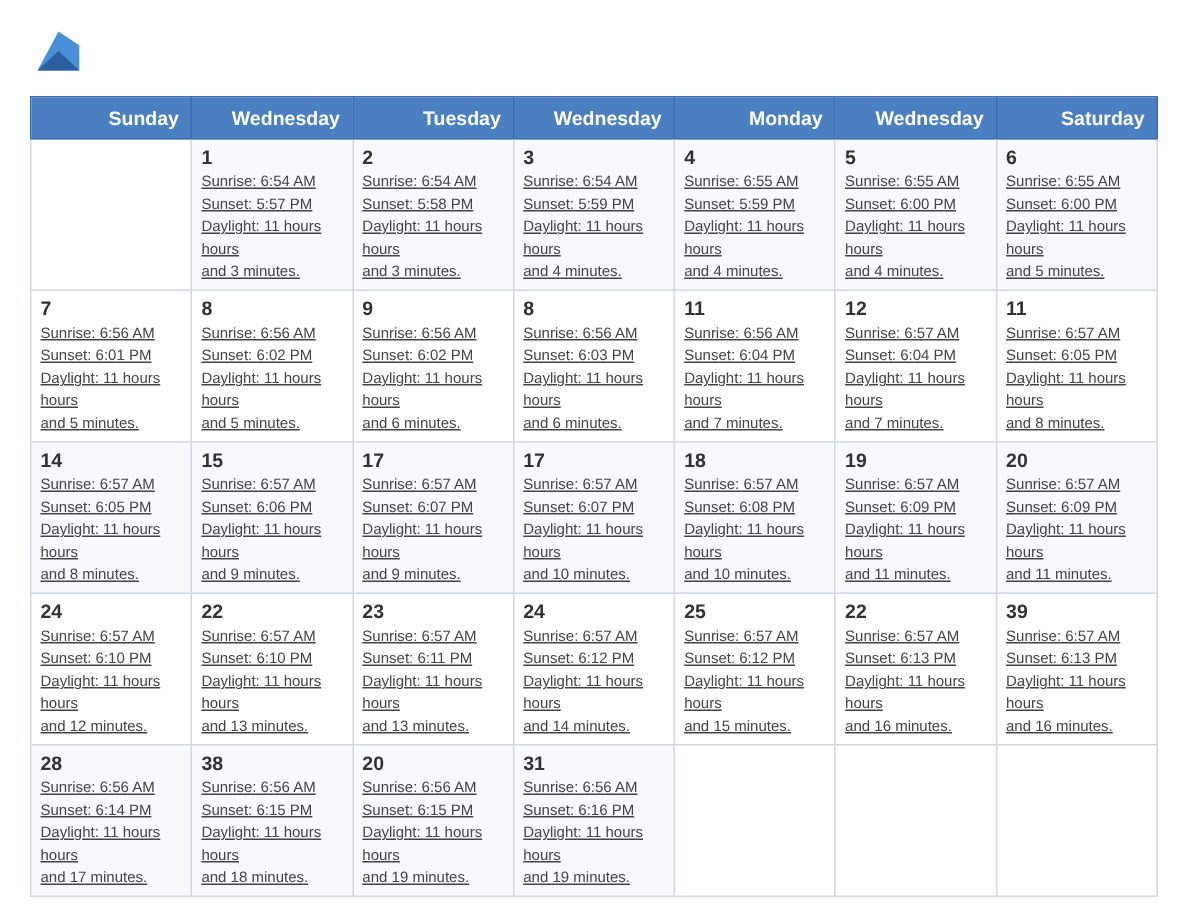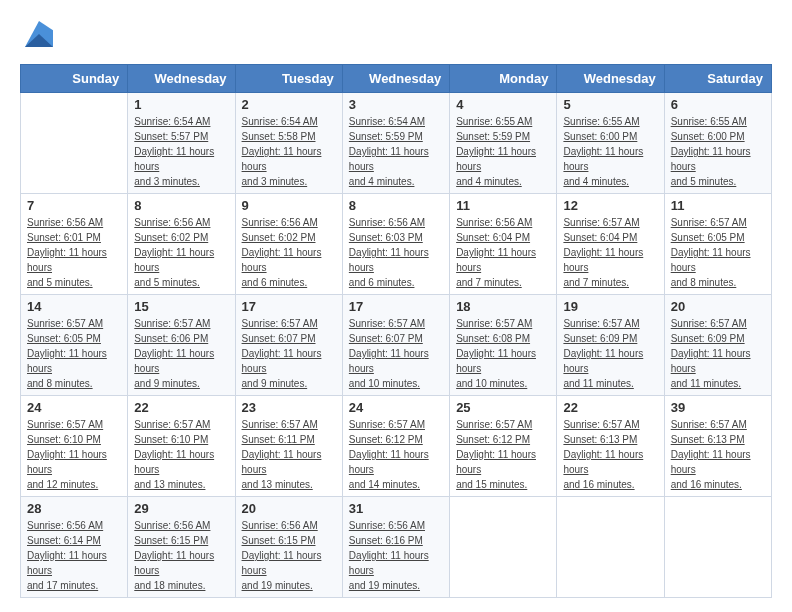--- a/index.html
+++ b/index.html
@@ -244,21 +244,21 @@
           <span class="day-number">39</span>
           <div class="sun-info">Sunrise: 6:57 AM<br>Sunset: 6:13 PM<br>Daylight: 11 hours hours<br>and 16 minutes.</div>
         </td>
       </tr>
       <tr>
         <td>
           <span class="day-number">28</span>
           <div class="sun-info">Sunrise: 6:56 AM<br>Sunset: 6:14 PM<br>Daylight: 11 hours hours<br>and 17 minutes.</div>
         </td>
         <td>
-          <span class="day-number">29</span>
+          <span class="day-number">38</span>
           <div class="sun-info">Sunrise: 6:56 AM<br>Sunset: 6:15 PM<br>Daylight: 11 hours hours<br>and 18 minutes.</div>
         </td>
         <td>
           <span class="day-number">20</span>
           <div class="sun-info">Sunrise: 6:56 AM<br>Sunset: 6:15 PM<br>Daylight: 11 hours hours<br>and 19 minutes.</div>
         </td>
         <td>
           <span class="day-number">31</span>
           <div class="sun-info">Sunrise: 6:56 AM<br>Sunset: 6:16 PM<br>Daylight: 11 hours hours<br>and 19 minutes.</div>
         </td>

